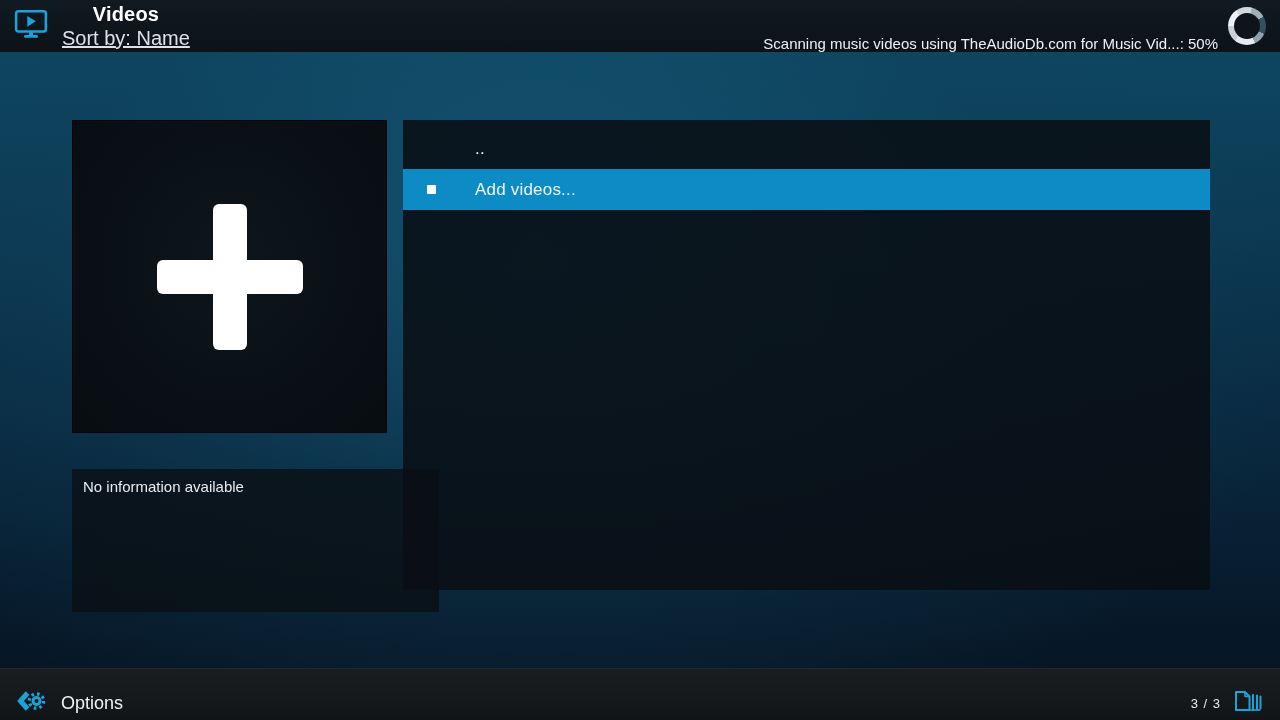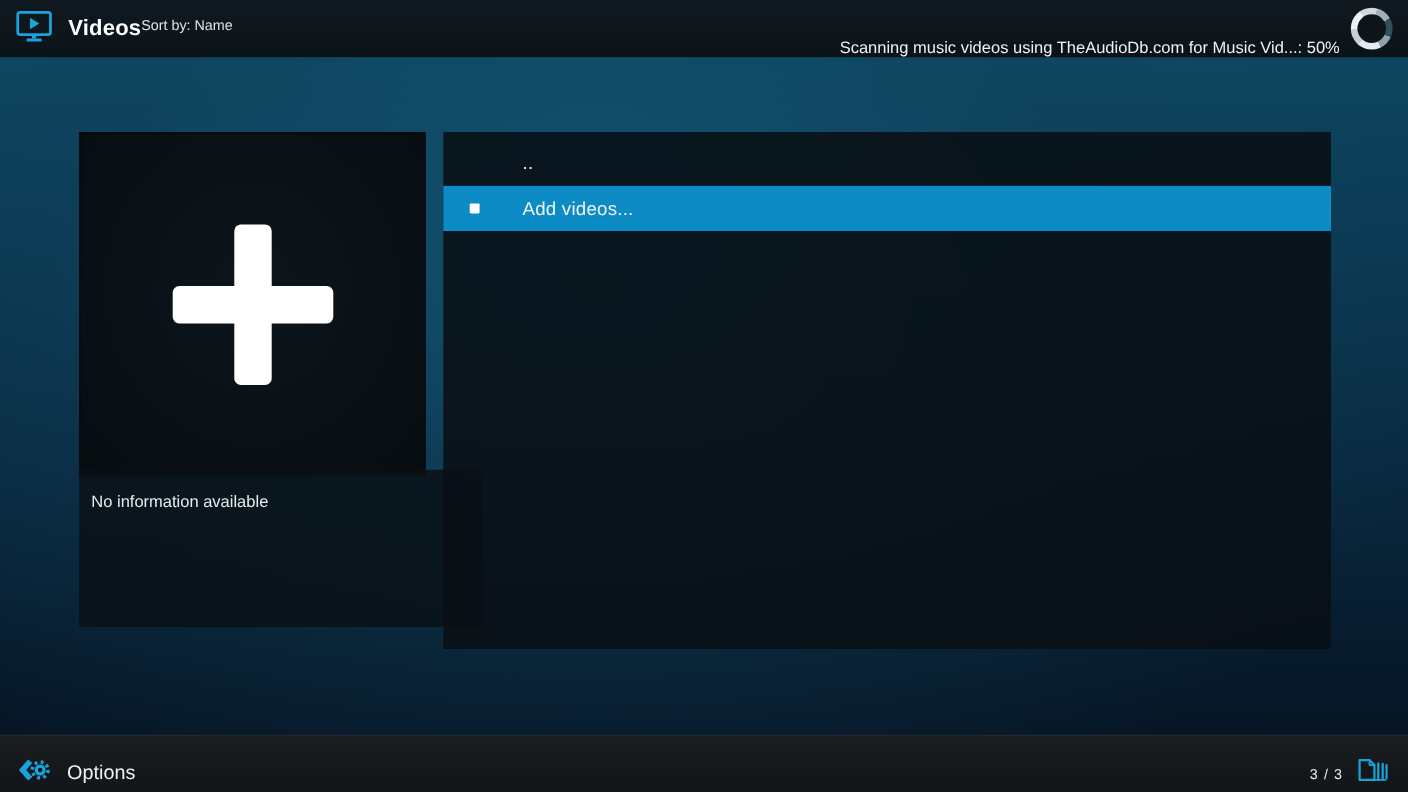--- a/index.html
+++ b/index.html
@@ -12,44 +12,44 @@
       radial-gradient(ellipse 1100px 720px at 42% 38%, rgba(27,106,140,0.50) 0%, rgba(17,66,92,0.28) 45%, rgba(0,0,0,0) 72%),
       linear-gradient(180deg,#0e4a64 0%,#0c3a54 30%,#092940 60%,#071b2c 82%,#061220 100%);
   }
 
   
   .topbar{position:absolute;top:0;left:0;right:0;height:52px;
     background:linear-gradient(180deg,#111a21,#0b1318);
     display:flex;align-items:center;justify-content:space-between;
     padding:0 14px;box-sizing:border-box;}
   .tb-left{display:flex;align-items:center;gap:14px;}
-  .tb-titles{display:flex;flex-direction:row;line-height:1.15;text-align:center;}
+  .tb-titles{display:flex;flex-direction:column;line-height:1.15;text-align:center;}
   .page-title{color:#ffffff;font-size:20px;font-weight:700;letter-spacing:.2px;}
-  .sort-label{color:#dde2e5;font-size:13px;margin-top:1px;}
+  .sort-label{color:#dde2e5;font-size:20px;margin-top:1px;text-decoration:underline;}
   .tb-right{display:flex;align-items:center;gap:10px;}
   .status{display:flex;flex-direction:column;align-items:flex-end;line-height:1.18;margin-top:36px;}
   .status-1{color:#eef1f3;font-size:15px;}
   .status-2{color:#7f8b93;font-size:15px;}
   .spinner{position:relative;width:38px;height:38px;border-radius:50%;flex:0 0 auto;
     background:conic-gradient(from -90deg,
       #eef2f4 0deg 55deg, #cfd8dc 55deg 105deg, #9fb0b8 105deg 150deg,
       #33505e 150deg 205deg, #8fa2ab 205deg 245deg, #e6ebee 245deg 310deg,
       #c6d0d5 310deg 360deg);}
   .spinner::after{content:"";position:absolute;inset:6px;border-radius:50%;background:#0d151a;}
 
   
   .thumb{position:absolute;left:72px;top:120px;width:315px;height:313px;
     background:radial-gradient(ellipse at 50% 45%, #0d161c 0%, #090f14 70%, #070c10 100%);
     border:1px solid rgba(0,0,0,0.55);box-sizing:border-box;}
   .plus{position:absolute;left:50%;top:50%;transform:translate(-50%,-50%);width:146px;height:146px;}
   .plus .h,.plus .v{position:absolute;background:#ffffff;border-radius:6px;}
   .plus .h{left:0;top:56px;width:146px;height:34px;}
   .plus .v{left:56px;top:0;width:34px;height:146px;}
-  .info-panel{position:absolute;left:72px;top:427px;width:367px;height:143px;
-    background:rgba(10,16,21,0.82);box-sizing:border-box;padding:21px 11px;}
+  .info-panel{position:absolute;left:72px;top:469px;width:367px;height:143px;
+    background:rgba(10,16,21,0.82);box-sizing:border-box;padding:9px 11px;}
   .info-text{color:#e9ecee;font-size:15px;}
 
   
   .file-list{position:absolute;left:403px;top:120px;width:807px;height:470px;
     background:rgba(9,15,20,0.88);box-sizing:border-box;padding-top:8px;}
   .row{display:flex;align-items:center;height:41px;box-sizing:border-box;
     border-top:1px solid rgba(255,255,255,0.05);cursor:pointer;}
   .row:first-child,.row.selected{border-top:none;}
   .row.selected{background:var(--accent);}
   .bullet{width:9px;height:9px;margin-left:24px;background:#99a2a8;border-radius:1px;flex:0 0 auto;}

